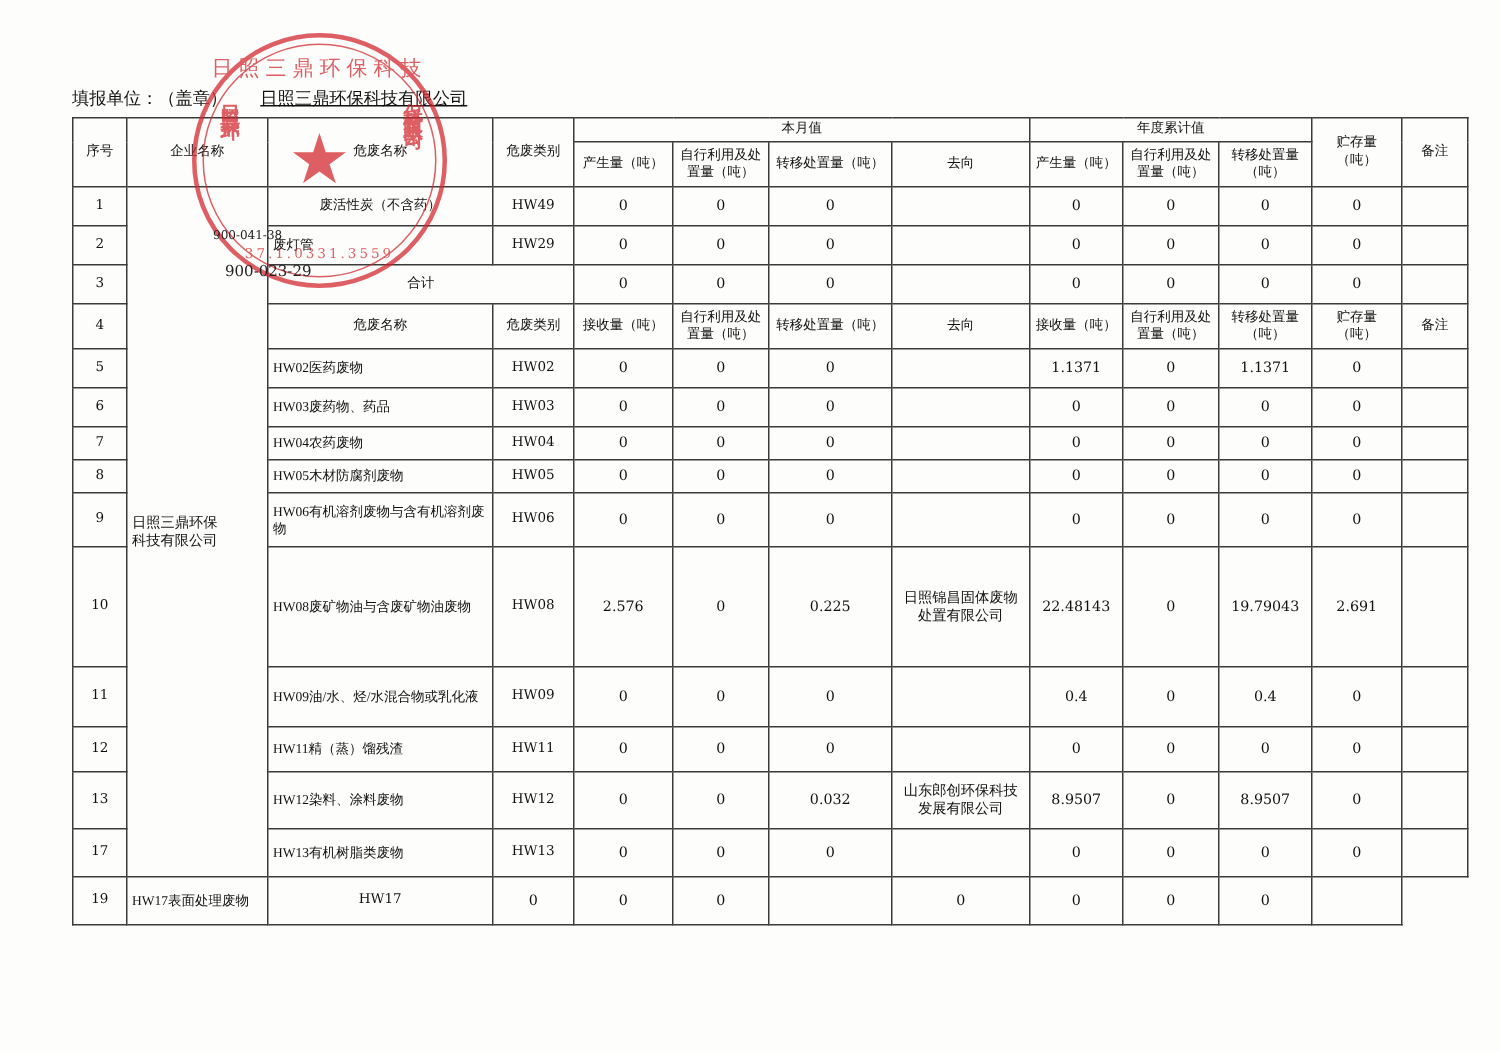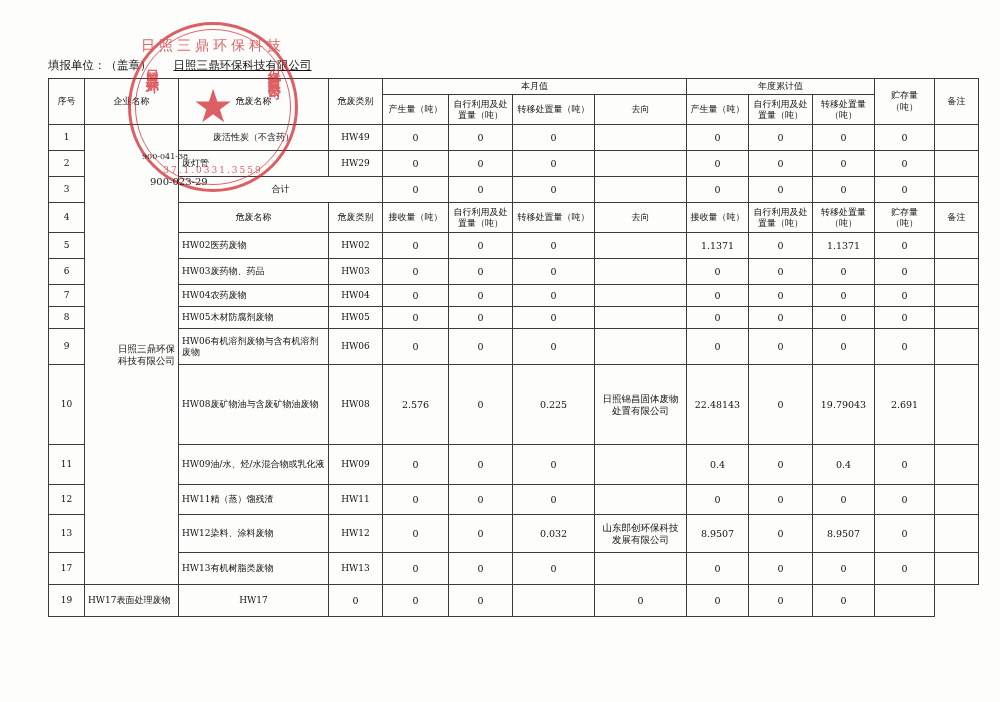--- a/index.html
+++ b/index.html
@@ -67,23 +67,24 @@
   }
   .c { text-align: center; }
   .hdr { text-align: center; font-size: 9px; }
   .num { text-align: center; font-size: 9.5px; }
   .tall { height: 30px; margin-top: 32px; }
   .rowh { height: 26px; }
   .name-cell {
     text-align: left;
     font-size: 9px;
     padding-left: 4px;
+    font-family: Liberation Serif, serif;
   }
   .company-cell {
-    text-align: right;
+    text-align: left;
     font-size: 9.5px;
     line-height: 1.5;
   }
   .seal {
     position: absolute;
     left: 128px;
     top: 22px;
     width: 164px;
     height: 164px;
     border: 3px solid #d2232a;

